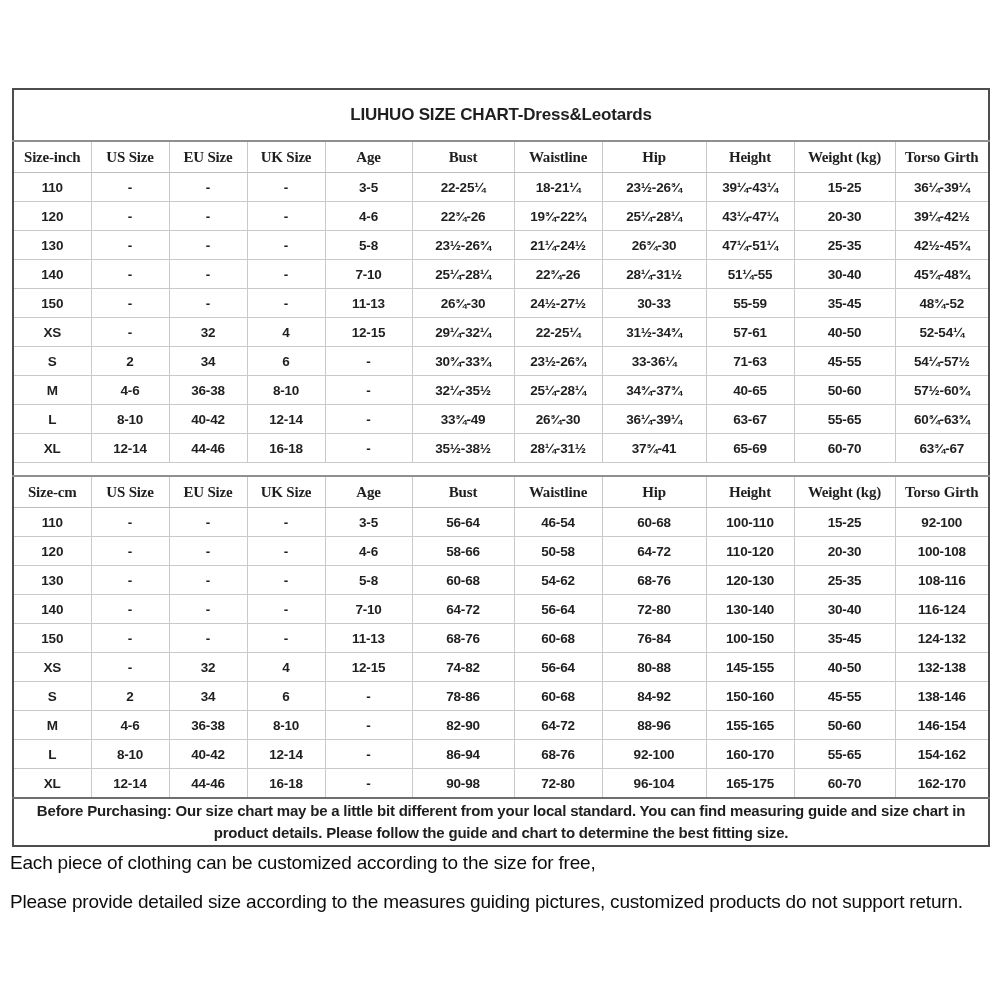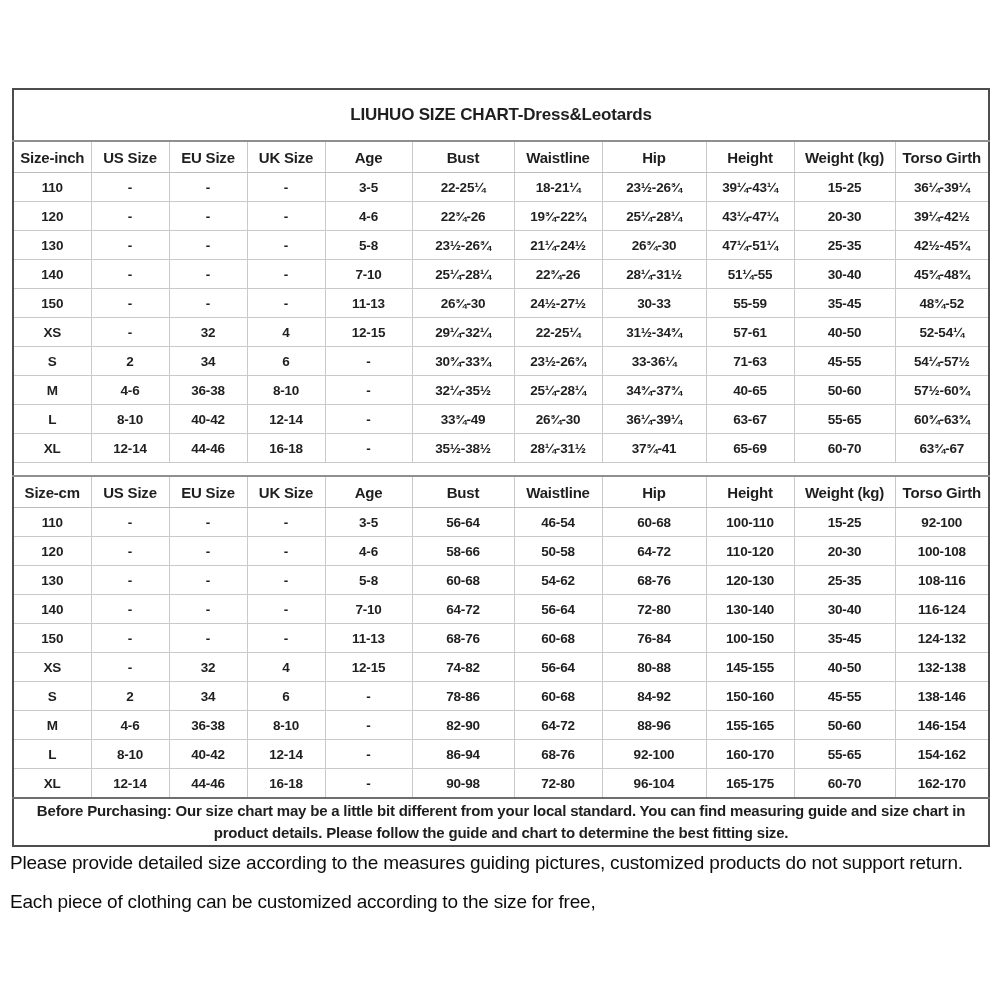--- a/index.html
+++ b/index.html
@@ -44,20 +44,21 @@
     font-size: 17px;
     border-left: none;
     border-right: none;
     border-bottom: 1px solid #b5b5b5;
   }
   tr.head th {
     height: 30px;
     font-size: 15px;
     border-top: 2px solid #8f8f8f;
     border-bottom: 1px solid #bdbdbd;
+    font-family: Liberation Serif, serif;
   }
   tr.data-row td { height: 28px; }
   tr.spacer-row td {
     height: 12px;
     border-left: none;
     border-right: none;
     border-top: 1px solid #b5b5b5;
   }
   tr.note-row td {
     height: 44px;
@@ -392,17 +393,17 @@
           <td>60-70</td>
           <td>162-170</td>
         </tr>
       <tr class="note-row">
         <td colspan="11">Before Purchasing: Our size chart may be a little bit different from your local standard. You can find measuring guide and size chart in product details. Please follow the guide and chart to determine the best fitting size.</td>
       </tr>
     </tbody>
   </table>
 
   <div class="footnotes">
+    <p>Each piece of clothing can be customized according to the size for free,</p>
     <p>Please provide detailed size according to the measures guiding pictures, customized products do not support return.</p>
-    <p>Each piece of clothing can be customized according to the size for free,</p>
   </div>
 
 </div>
 
 </body></html>

